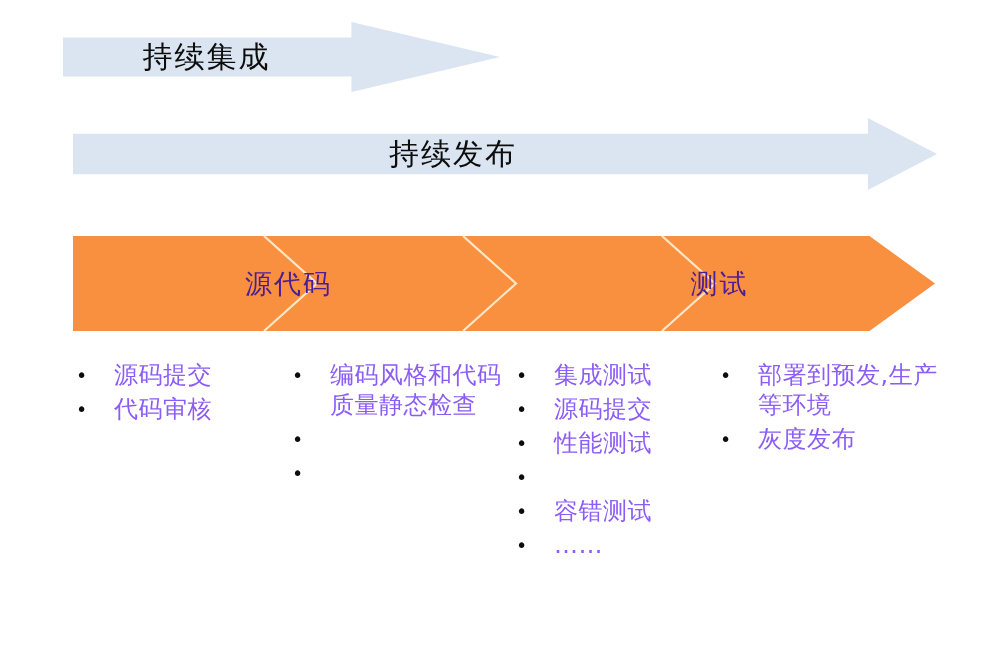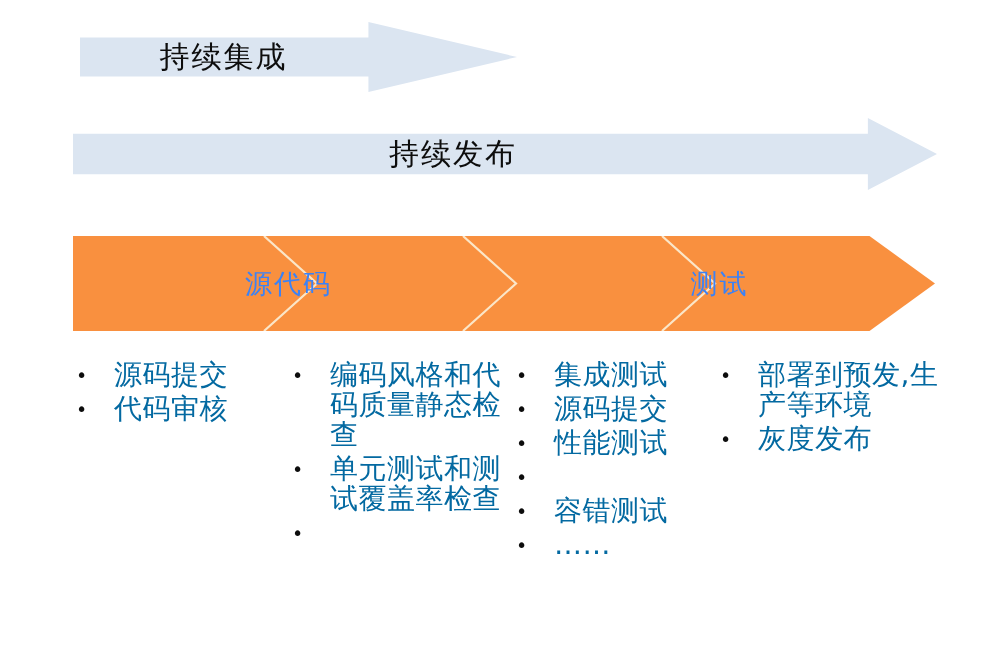--- a/index.html
+++ b/index.html
@@ -32,21 +32,21 @@
   .banner-arrow .arrow-label {
     position: relative;
     z-index: 2;
     font-size: 30px;
     letter-spacing: 2px;
     color: #0d0d0d;
     white-space: nowrap;
   }
 
   #banner-ci {
-    left: 80px;
+    left: 63px;
     top: 22px;
     width: 437px;
     height: 70px;
   }
   #banner-ci .arrow-shape {
     clip-path: polygon(0 22%, 66% 22%, 66% 0, 100% 50%, 66% 100%, 66% 78%, 0 78%);
   }
   #banner-ci .arrow-label {
     margin-right: 150px;
   }
@@ -91,21 +91,21 @@
   }
   #stage-bar .stage {
     flex: 1 1 0;
     display: flex;
     align-items: center;
     justify-content: center;
   }
   #stage-bar .stage-label {
     font-size: 27px;
     letter-spacing: 2px;
-    color: #3b82f6;
+    color: #4c1d95;
     white-space: nowrap;
   }
 
   
   #detail-columns {
     position: absolute;
     left: 73px;
     top: 360px;
     width: 862px;
     display: flex;
@@ -127,23 +127,23 @@
   .bullet-dot {
     flex: 0 0 auto;
     width: 38px;
     font-size: 19px;
     line-height: 30px;
     color: #0d0d0d;
     text-align: left;
     padding-left: 3px;
   }
   .bullet-text {
-    font-size: 28px;
+    font-size: 24px;
     line-height: 30px;
-    color: #0369a1;
+    color: #8b5cf6;
     letter-spacing: 0.5px;
   }
   .col-0 .bullet-text,
   .col-2 .bullet-text {
     white-space: nowrap;
   }
 </style>
 </head>
 <body>
 
@@ -187,21 +187,20 @@
     </div>
   </div>
 
   <div class="detail-col col-1">
     <div class="bullet-item">
       <span class="bullet-dot">•</span>
       <span class="bullet-text">编码风格和代码质量静态检查</span>
     </div>
     <div class="bullet-item">
       <span class="bullet-dot">•</span>
-      <span class="bullet-text">单元测试和测试覆盖率检查</span>
     </div>
     <div class="bullet-item">
       <span class="bullet-dot">•</span>
     </div>
   </div>
 
   <div class="detail-col col-2">
     <div class="bullet-item">
       <span class="bullet-dot">•</span>
       <span class="bullet-text">集成测试</span>

